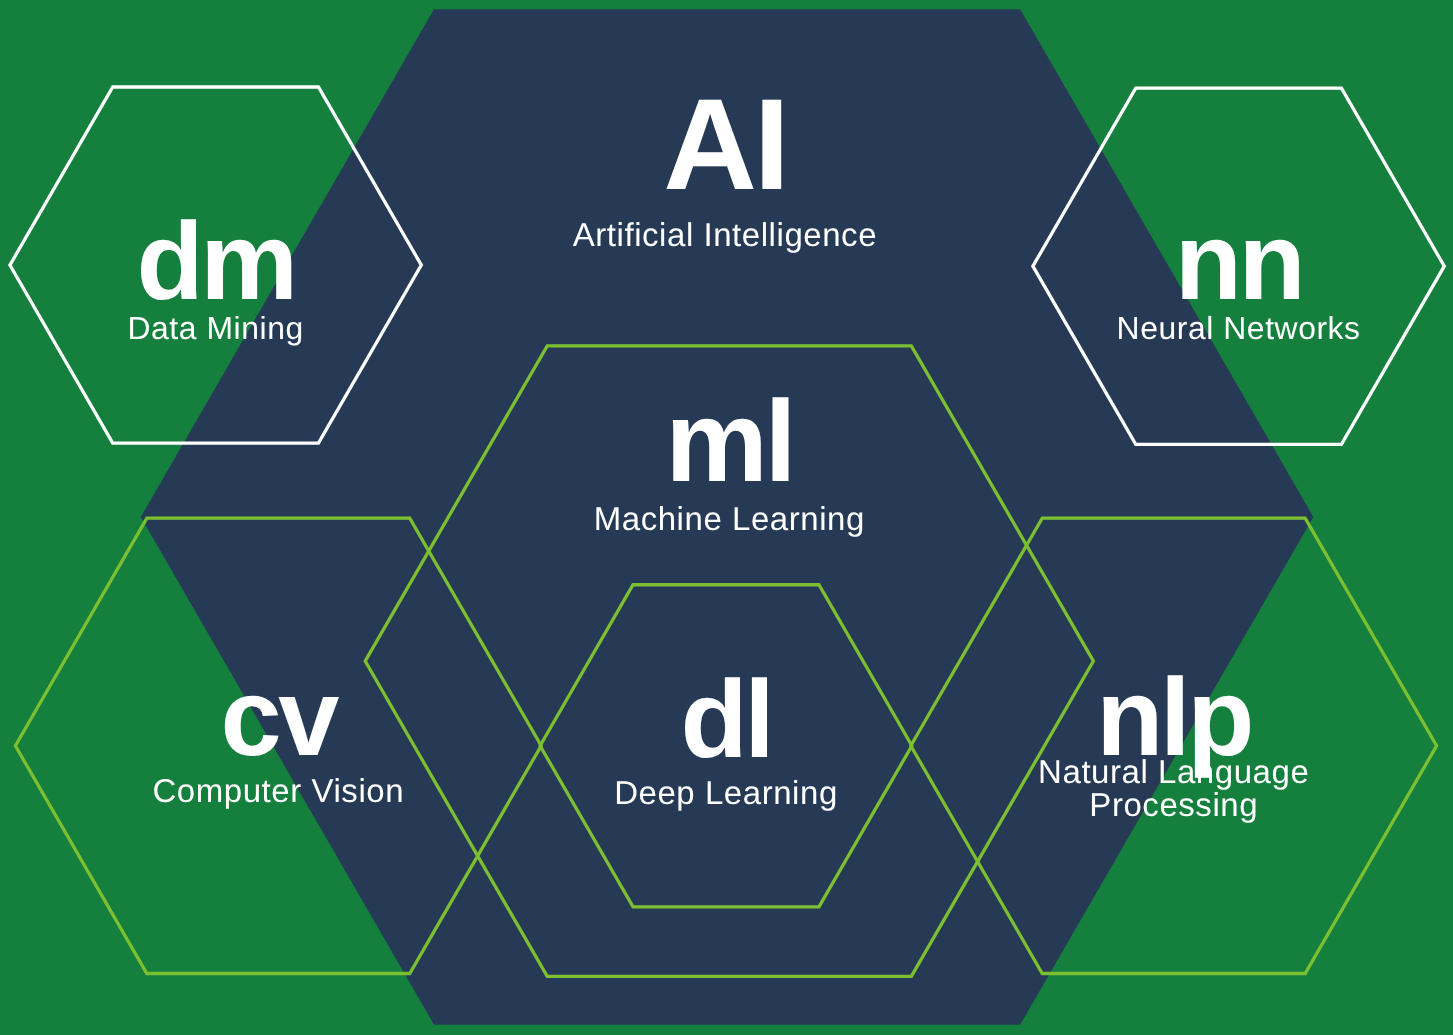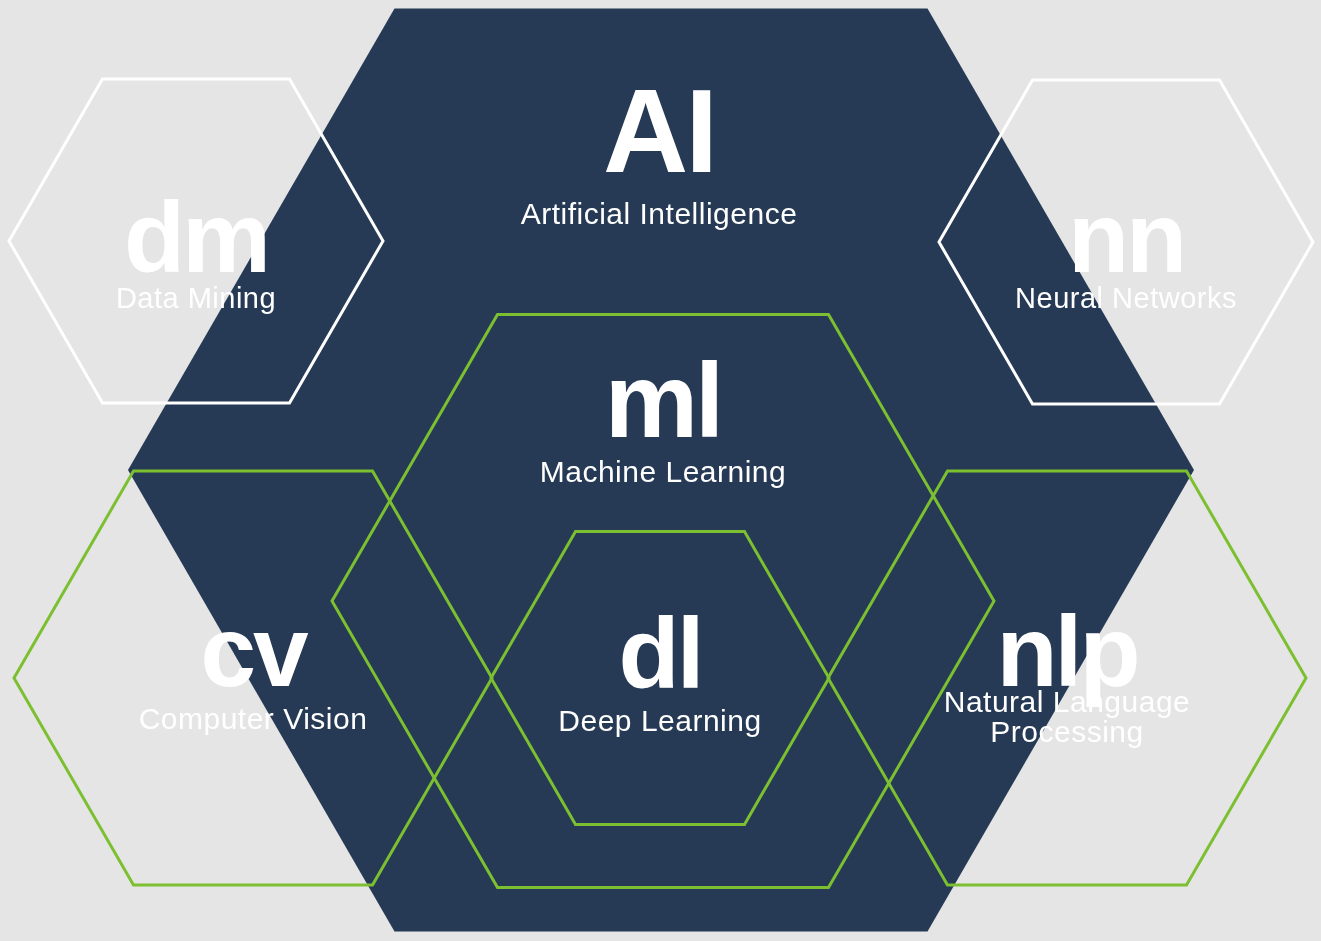--- a/index.html
+++ b/index.html
@@ -8,21 +8,21 @@
     background: #ffffff;
     width: 1321px;
     height: 941px;
     overflow: hidden;
     font-family: "Liberation Sans", "DejaVu Sans", sans-serif;
   }
   .stage {
     position: relative;
     width: 1321px;
     height: 941px;
-    background: #e5e5e5;
+    background: #15803d;
   }
   svg { display: block; }
   .hex-outline {
     fill: none;
     stroke-width: 3;
     stroke-linejoin: miter;
   }
   .abbr {
     fill: #ffffff;
     font-weight: 700;

